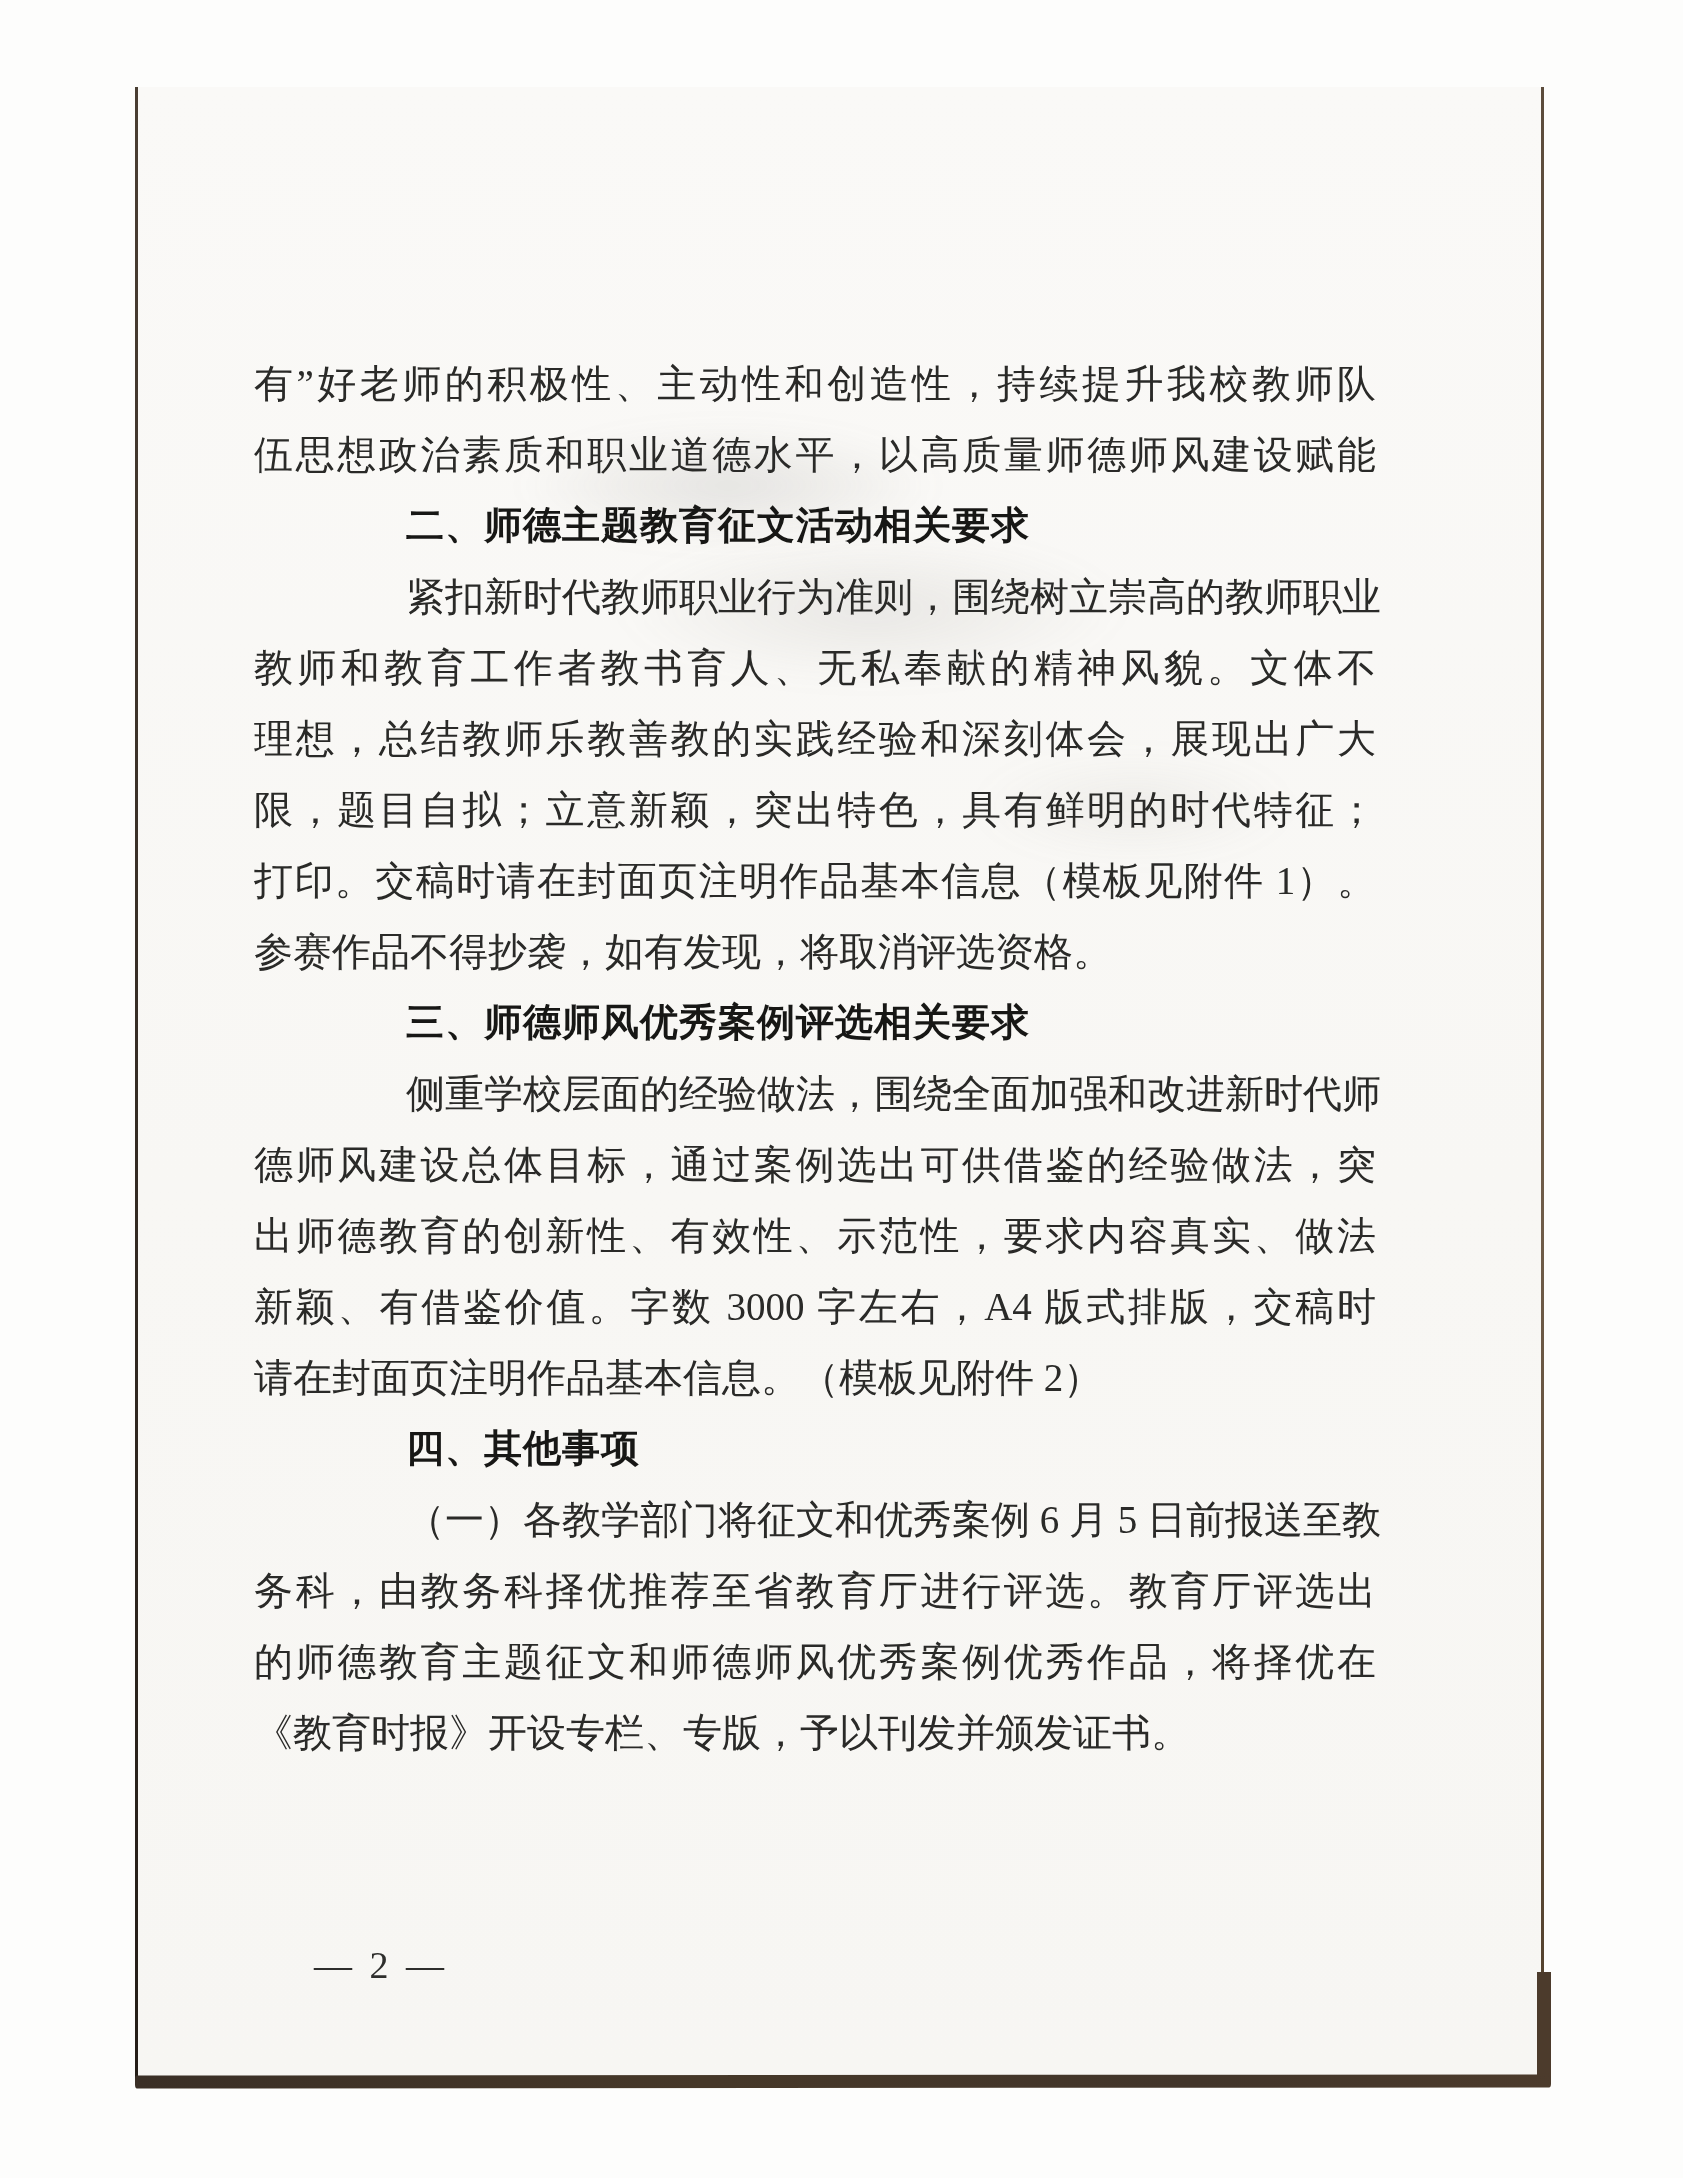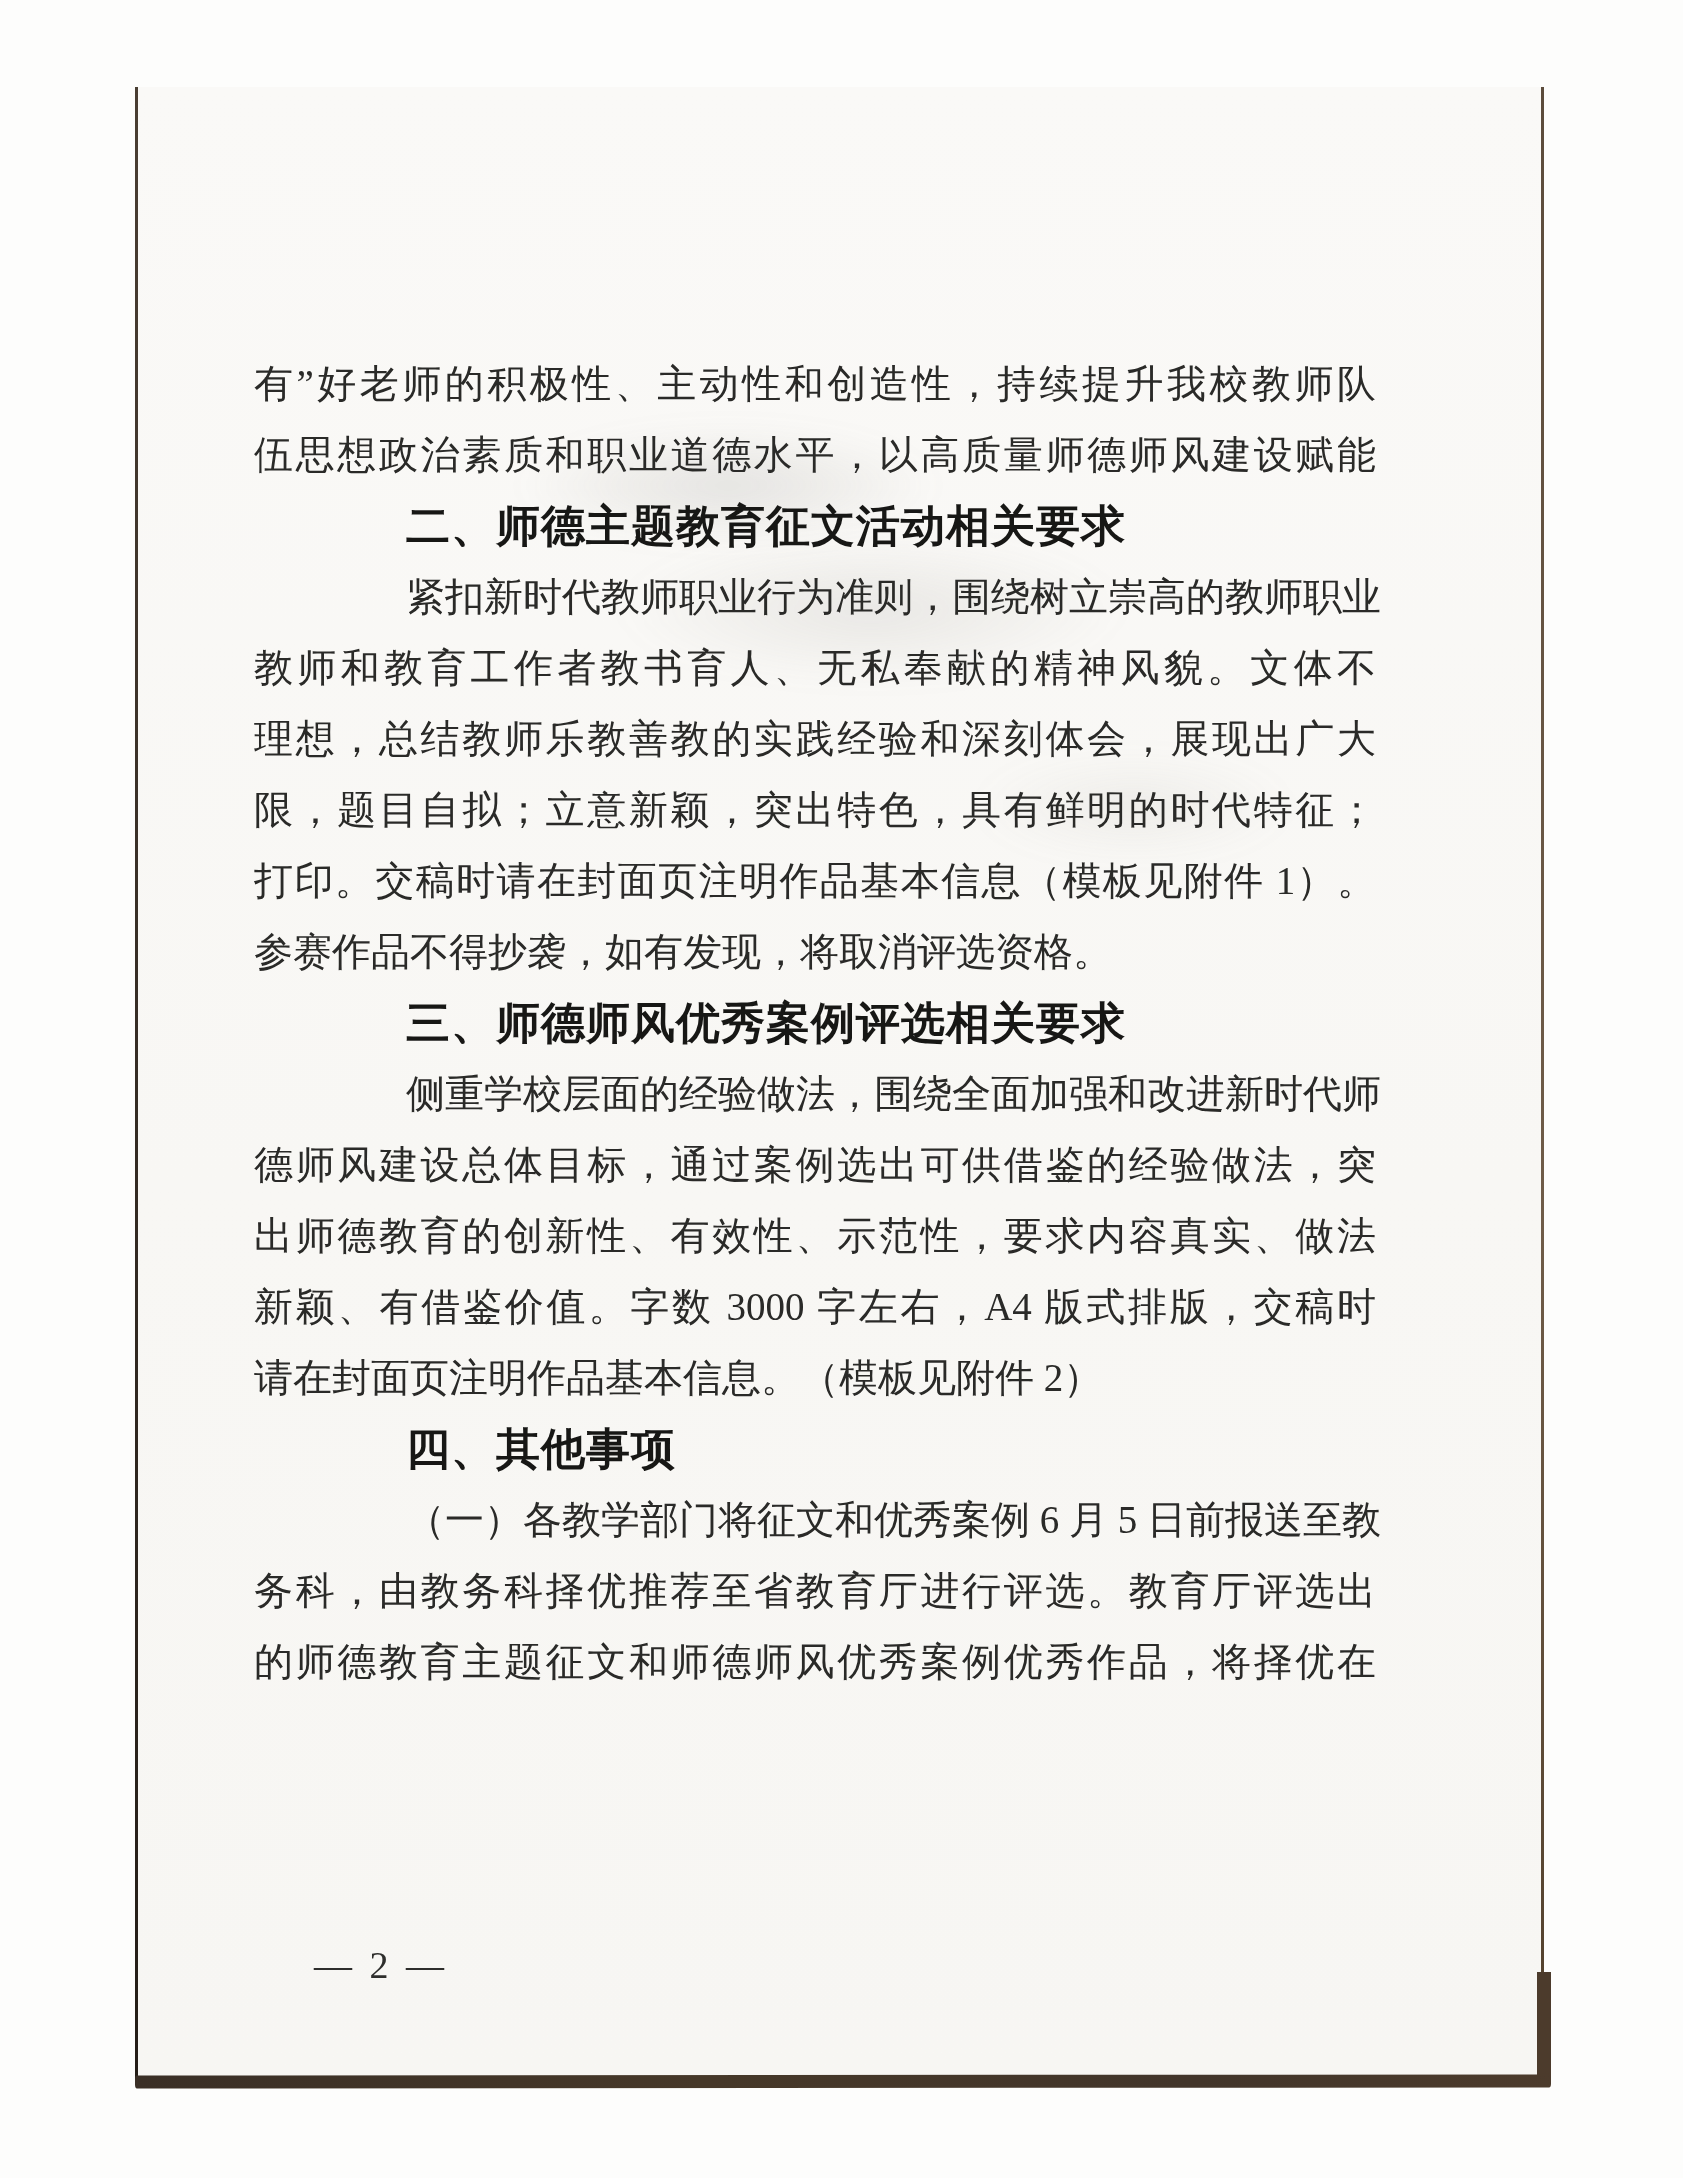--- a/index.html
+++ b/index.html
@@ -68,21 +68,21 @@
   }
   .line.full{text-align-last:justify;}
   .line.full-indent{text-align-last:justify;padding-left:152px;}
   .line.end{text-align-last:auto;}
   .line.heading{
     text-align-last:auto;
     padding-left:152px;
     font-family:"Liberation Sans","DejaVu Sans",sans-serif;
     font-weight:bold;
     color:var(--ink-bold);
-    font-size:44px;
+    font-size:38px;
     letter-spacing:1px;
   }
   .page-number{
     position:absolute;left:297px;top:1930px;width:168px;height:71px;
     line-height:71px;text-align:center;
     font-size:38px;color:#2e2e2c;
     letter-spacing:4px;
   }
 </style>
 </head>
@@ -112,16 +112,17 @@
     <div class="line heading">三、师德师风优秀案例评选相关要求</div>
     <div class="line full-indent">侧重学校层面的经验做法，围绕全面加强和改进新时代师</div>
     <div class="line full">德师风建设总体目标，通过案例选出可供借鉴的经验做法，突</div>
     <div class="line full">出师德教育的创新性、有效性、示范性，要求内容真实、做法</div>
     <div class="line full">新颖、有借鉴价值。字数 3000 字左右，A4 版式排版，交稿时</div>
     <div class="line end">请在封面页注明作品基本信息。（模板见附件 2）</div>
     <div class="line heading">四、其他事项</div>
     <div class="line full-indent">（一）各教学部门将征文和优秀案例 6 月 5 日前报送至教</div>
     <div class="line full">务科，由教务科择优推荐至省教育厅进行评选。教育厅评选出</div>
     <div class="line full">的师德教育主题征文和师德师风优秀案例优秀作品，将择优在</div>
+    <div class="line end">《教育时报》开设专栏、专版，予以刊发并颁发证书。</div>
   </div>
 
 <div class="page-number">— 2 —</div>
 
 
 </body></html>

